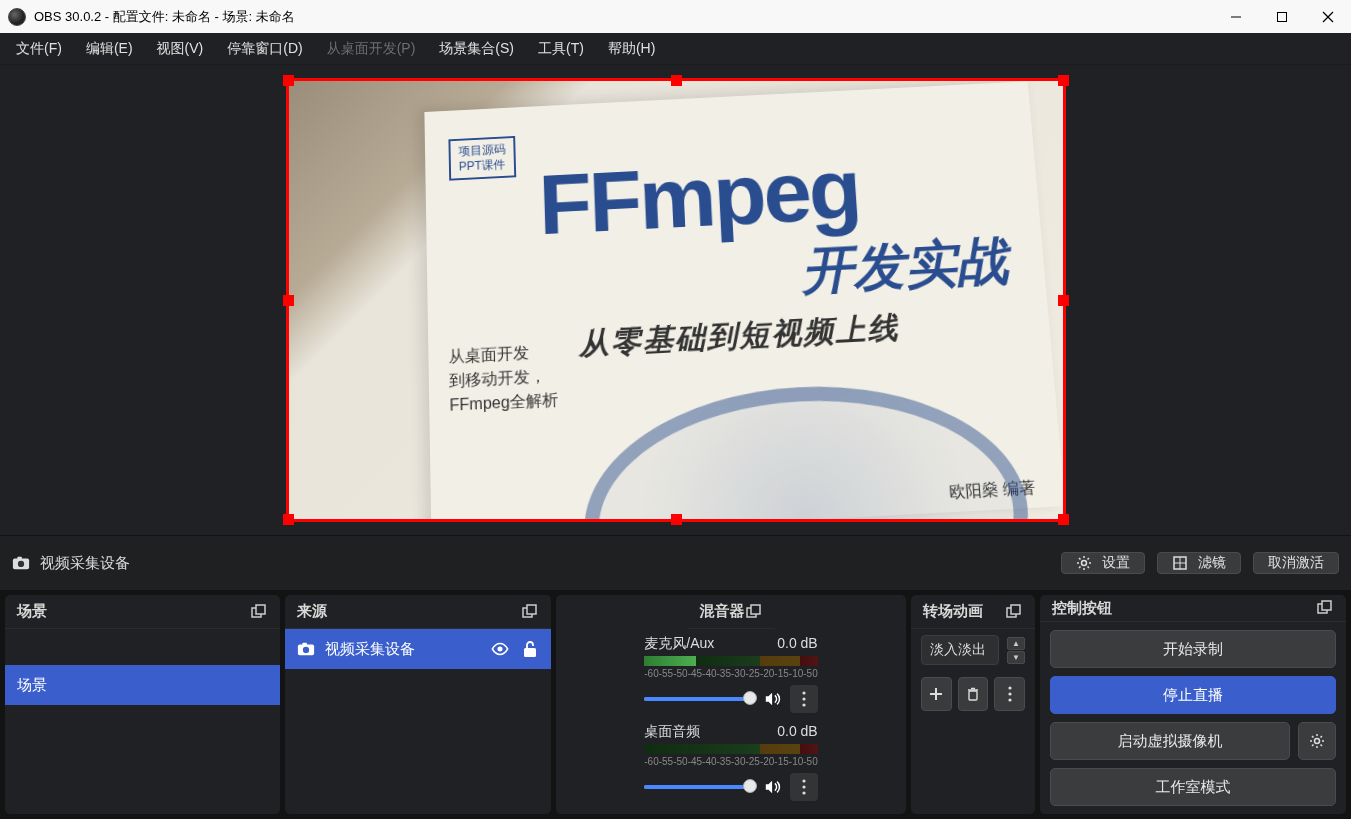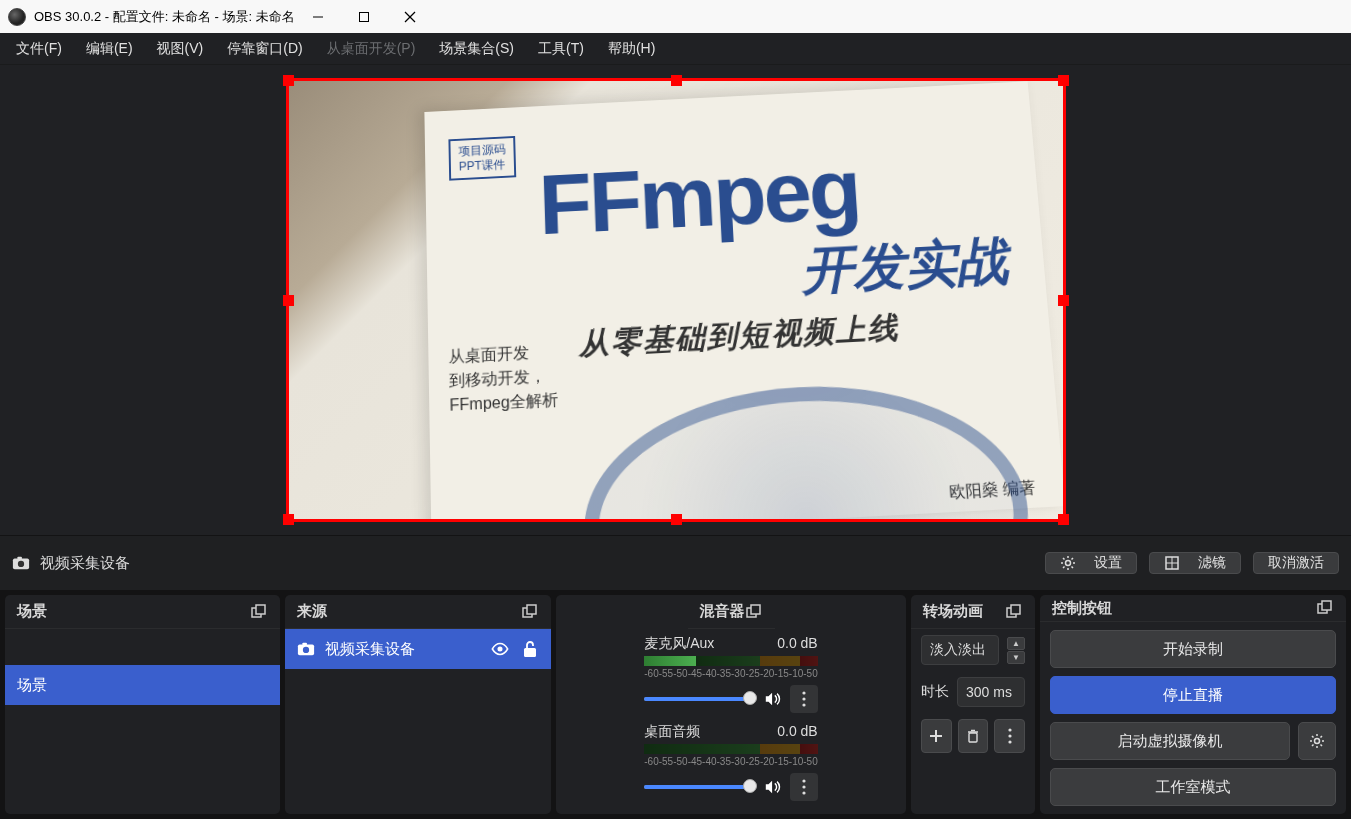--- a/index.html
+++ b/index.html
@@ -1,17 +1,17 @@
 <!DOCTYPE html>
 <html><head>
 <meta charset="utf-8">
 <style>
 * { margin: 0; padding: 0; box-sizing: border-box; font-family: "Microsoft YaHei", "Segoe UI", sans-serif; }
 body { background: #202124; color: #dcdcdc; width: 1351px; height: 819px; overflow: hidden; display: flex; flex-direction: column; }
-.titlebar { height: 33px; background: #f8f8f8; display: flex; align-items: center; padding-left: 8px; justify-content: flex-start; }
+.titlebar { height: 33px; background: #f8f8f8; display: flex; align-items: center; padding-left: 8px; justify-content: space-between; }
 .titlebar-left { display: flex; align-items: center; gap: 8px; }
 .obs-logo { width: 18px; height: 18px; border-radius: 50%; background: radial-gradient(circle at 35% 35%, #666 0%, #222 60%); border: 1px solid #444; }
 .titlebar-text { color: #000; font-size: 13px; }
 .titlebar-controls { display: flex; }
 .titlebar-btn { width: 46px; height: 33px; display: flex; align-items: center; justify-content: center; color: #000; font-size: 12px; }
 .menubar { height: 32px; background: #202124; display: flex; align-items: center; padding: 0 12px; gap: 16px; border-bottom: 1px solid #1a1b1c; }
 .menu-item { color: #e0e0e0; font-size: 14px; padding: 4px 4px; cursor: pointer; }
 .menu-item.disabled { color: #6b6d70; }
 .preview-area { flex: 1; background: #202124; display: flex; align-items: center; justify-content: center; position: relative; }
 .preview-canvas { position: relative; width: 774px; height: 438px; outline: 3px solid #ff0000; }
@@ -23,21 +23,21 @@
 .book-sub2 { color: #333; font-size: 30px; font-style: italic; text-align: center; margin-top: 6px; font-weight: 700; letter-spacing: 2px;}
 .book-left { color: #333; font-size: 16px; position: absolute; left: 20px; top: 56%; line-height: 1.5; }
 .book-author { color: #333; font-size: 16px; position: absolute; right: 28px; bottom: 8px; }
 .book-circ { position: absolute; left: 24%; bottom: -30%; width: 70%; height: 60%; border: 14px solid rgba(42,77,143,0.45); border-radius: 50%; background: radial-gradient(circle, rgba(42,77,143,0.18) 0%, rgba(42,77,143,0.05) 70%); }
 .handle { position: absolute; width: 11px; height: 11px; background: #ff0000; }
 .h-tl { top: -6px; left: -6px; } .h-tc { top: -6px; left: 50%; margin-left: -5px; } .h-tr { top: -6px; right: -6px; }
 .h-ml { top: 50%; margin-top: -5px; left: -6px; } .h-mr { top: 50%; margin-top: -5px; right: -6px; }
 .h-bl { bottom: -6px; left: -6px; } .h-bc { bottom: -6px; left: 50%; margin-left: -5px; } .h-br { bottom: -6px; right: -6px; }
 .source-toolbar { height: 55px; background: #1f2022; display: flex; align-items: center; padding: 0 12px; gap: 12px; border-top: 1px solid #131314; }
 .st-label { color: #dcdcdc; font-size: 15px; display: flex; align-items: center; gap: 10px; margin-right: auto; }
-.btn { background: #3a3b3d; border: 1px solid #4a4b4d; color: #e0e0e0; padding: 1px 14px; font-size: 14px; border-radius: 4px; display: flex; align-items: center; gap: 18px; cursor: pointer; }
+.btn { background: #3a3b3d; border: 1px solid #4a4b4d; color: #e0e0e0; padding: 1px 14px; font-size: 14px; border-radius: 4px; display: flex; align-items: center; gap: 10px; cursor: pointer; }
 .panels { height: 229px; display: flex; gap: 5px; padding: 5px 5px 5px 5px; background: #131314; }
 .panel { background: #202124; border-radius: 5px; display: flex; flex-direction: column; overflow: hidden; }
 .panel-header { height: 34px; display: flex; align-items: center; justify-content: space-between; padding: 0 12px; border-bottom: 1px solid #2b2c2e; font-size: 15px; font-weight: 600; color: #d8d8d8; }
 .panel-body { flex: 1; overflow: hidden; }
 .p-scenes { width: 275px; gap: 36px; } .p-sources { width: 266px; } .p-mixer { width: 350px; align-items: center; } .p-trans { width: 124px; justify-content: space-between; } .p-ctrl { flex: 1; }
 .list-item { height: 40px; display: flex; align-items: center; padding: 0 12px; font-size: 15px; }
 .list-item.selected { background: #3a5fcd; color: #fff; }
 .list-item.source-sel { background: #3a5fcd; color: #fff; justify-content: space-between; }
 .icon { width: 18px; height: 18px; display: inline-flex; align-items: center; justify-content: center; }
 .mixer-ch { padding: 6px 4px 4px; }
@@ -343,26 +343,20 @@
     <div class="panel-body">
       <div class="trans-row">
         <div class="select">
             <span>淡入淡出</span>
           </div>
         <div class="spinner">
             <div class="spin-b">▲</div>
             <div class="spin-b">▼</div>
           </div>
       </div>
-      <div class="trans-row">
-        <span style="font-size:14px;">时长</span>
-        <div class="select">
-            <span>300 ms</span>
-          </div>
-      </div>
       <div class="trans-btns">
         <div class="ic-btn" style="width:34px;height:34px;background:#3a3b3d;border:1px solid #4a4b4d;">
             <svg width="16" height="16">
               <line x1="8" y1="2" x2="8" y2="14" stroke="#ddd" stroke-width="2"></line>
               <line x1="2" y1="8" x2="14" y2="8" stroke="#ddd" stroke-width="2"></line>
             </svg>
           </div>
         <div class="ic-btn" style="width:34px;height:34px;background:#3a3b3d;border:1px solid #4a4b4d;">
             <svg width="16" height="16" viewBox="0 0 16 16">
               <rect x="4" y="5" width="8" height="9" rx="1" fill="none" stroke="#ddd" stroke-width="1.4"></rect>

